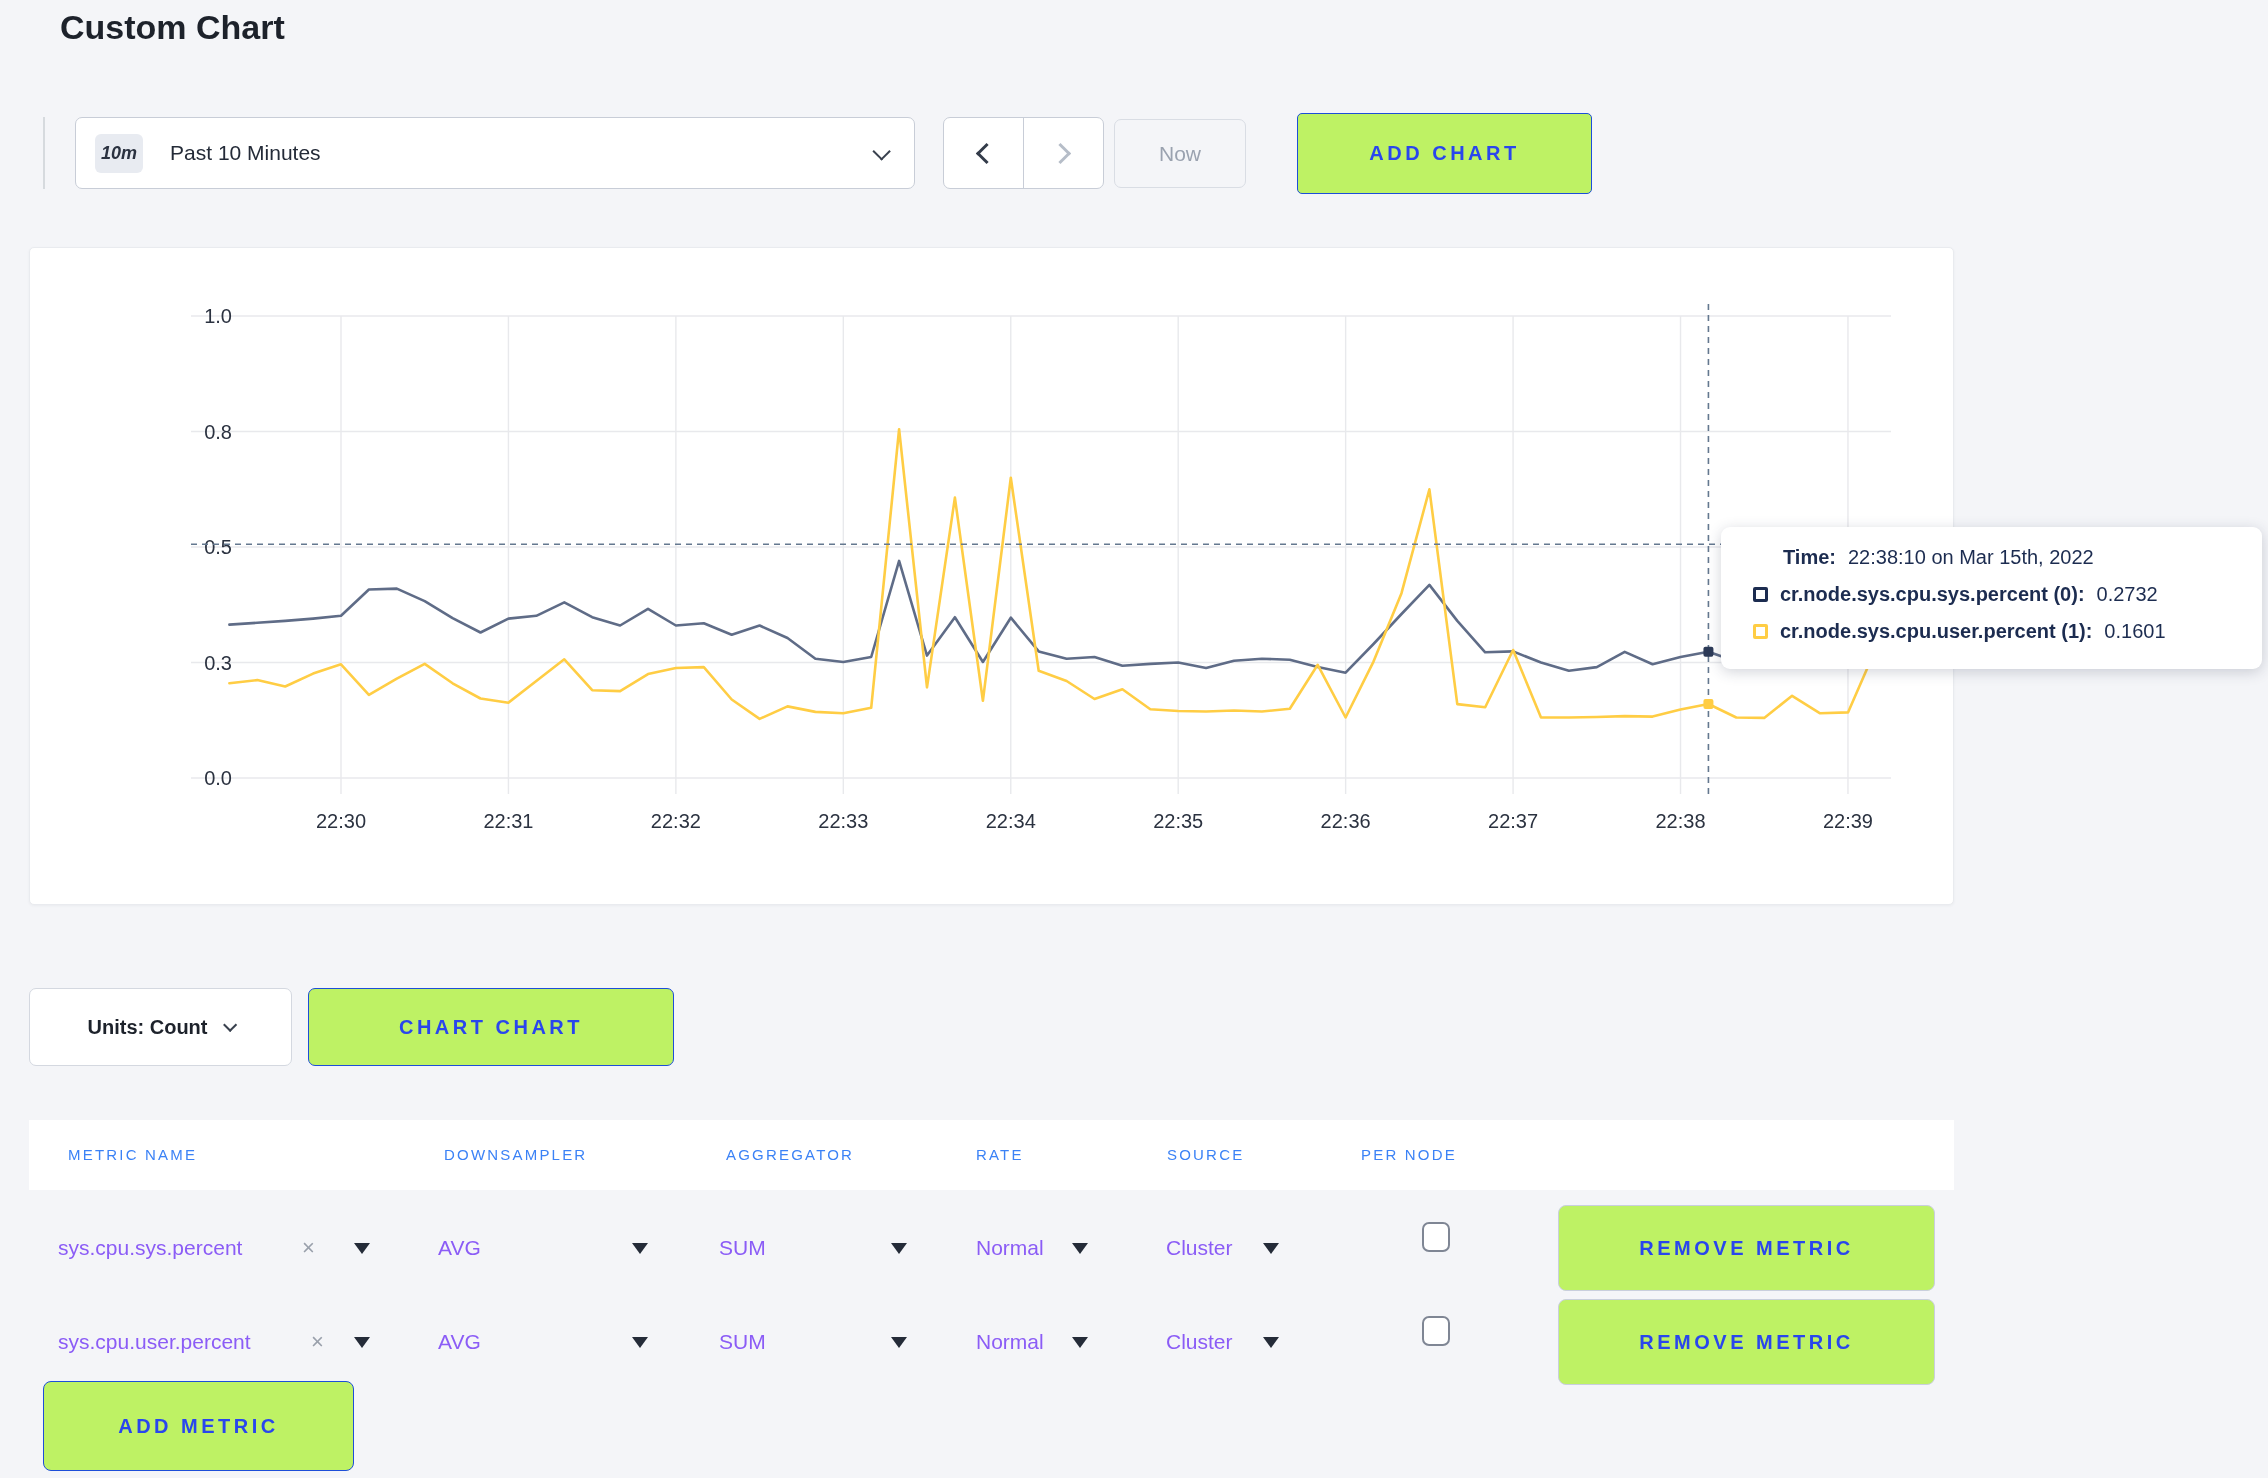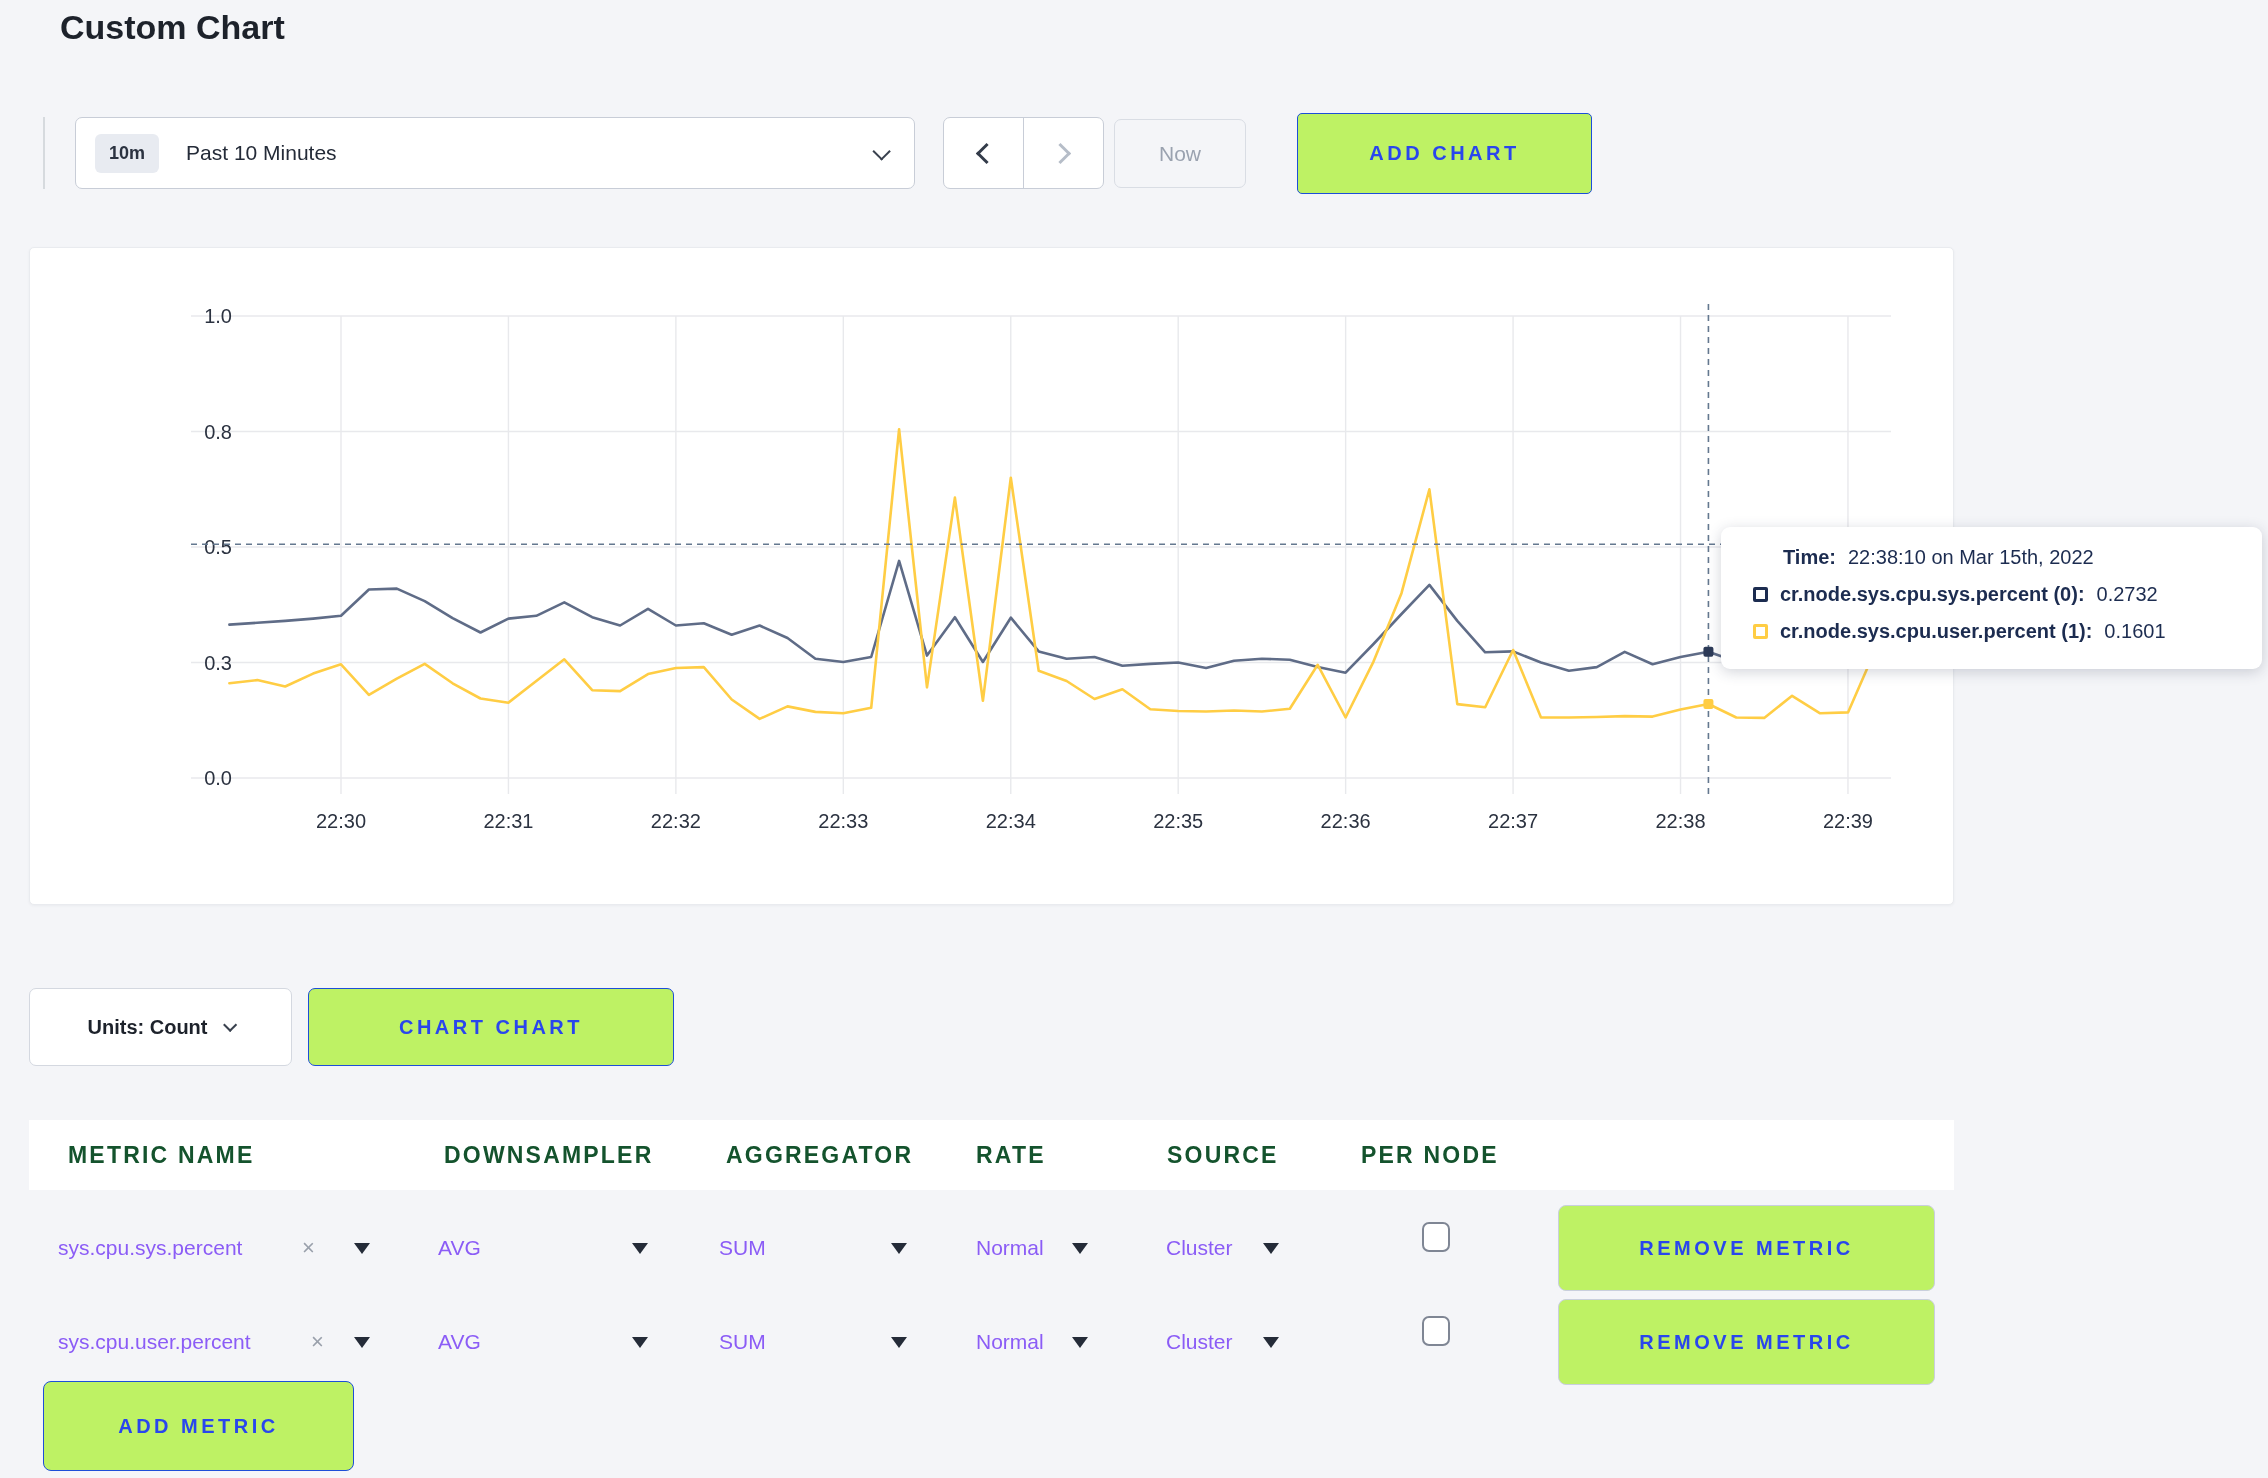--- a/index.html
+++ b/index.html
@@ -17,22 +17,22 @@
   .page-title { left:60px; top:8px; font-size:34px; font-weight:600; color:#1d222b; }
 
   
   .toolbar-divider { left:43px; top:117px; width:2px; height:72px; background:#d6dade; }
   .time-select {
     left:75px; top:117px; width:840px; height:72px;
     background:#fff; border:1px solid #c8cdd7; border-radius:7px;
     display:flex; align-items:center; padding:0 28px 0 19px; cursor:pointer;
   }
   .time-badge {
-    background:#e8ebf1; border-radius:6px; padding:9px 14px;
-    font-size:18px; font-weight:bold; color:#2b3240;
+    background:#e8ebf1; border-radius:6px; padding:9px 6px;
+    font-size:18px; font-weight:bold; color:#2b3240;font-style:italic;
   }
   .time-label { margin-left:27px; font-size:21px; color:#242b38; }
   .chevron-down {
     margin-left:auto; width:13px; height:13px;
     border-right:2px solid #39414e; border-bottom:2px solid #39414e;
     transform:rotate(45deg) translateY(-3px);
   }
   .nav-arrows {
     left:943px; top:117px; width:161px; height:72px;
     background:#fff; border:1px solid #c8cdd7; border-radius:7px;
@@ -96,21 +96,21 @@
     display:flex; align-items:center; justify-content:center; gap:16px;
     font-size:20px; font-weight:bold; color:#1d222b; cursor:pointer;
   }
   .units-box .chevron-down { margin-left:0; width:10px; height:10px; }
   .remove-chart-btn { left:308px; top:988px; width:366px; height:78px; border-radius:7px; }
 
   
   .mt-header { left:29px; top:1120px; width:1925px; height:70px; background:#fff; }
   .mt-header span {
     position:absolute; line-height:70px;
-    font-size:23px; font-weight:bold; letter-spacing:2.2px; color:#14532d;
+    font-size:15px; font-weight:normal; letter-spacing:2.2px; color:#3b82f6;
   }
   .mrow { left:29px; width:1925px; height:90px; }
   .mrow .cell { position:absolute; line-height:90px; font-size:21px; color:#8b5cf6; white-space:nowrap; }
   .mrow .x-icon { color:#99a0ab; font-size:22px; cursor:pointer; }
   .caret {
     position:absolute; top:40px; width:0; height:0;
     border-left:8px solid transparent; border-right:8px solid transparent;
     border-top:11px solid #242b38; cursor:pointer;
   }
   .per-node-box {

